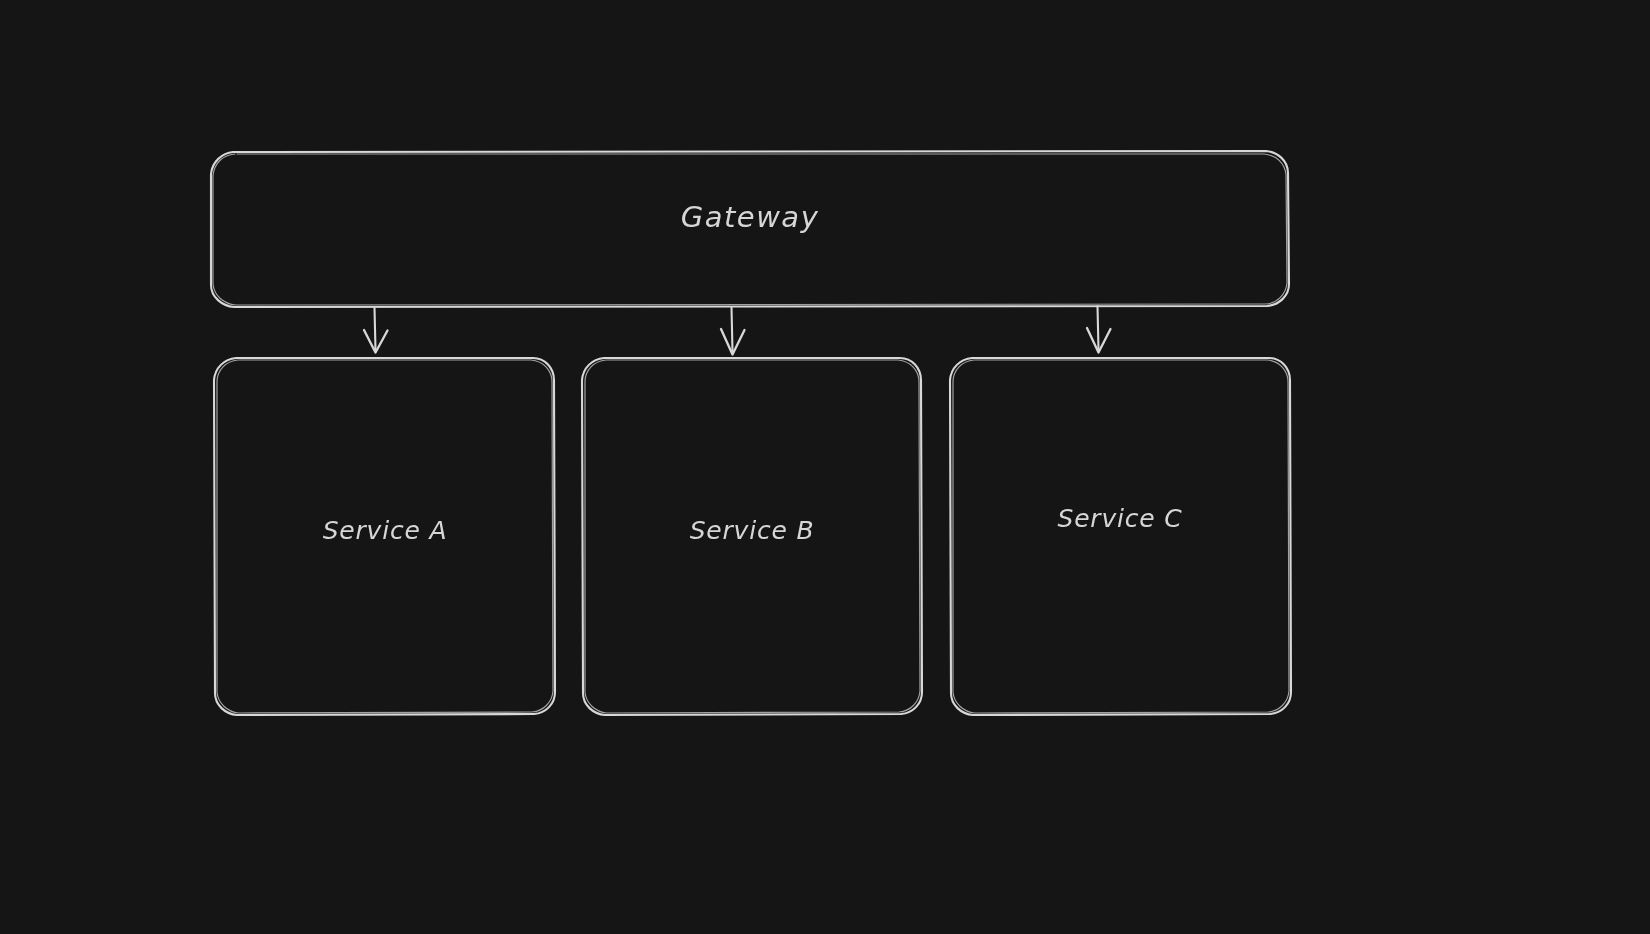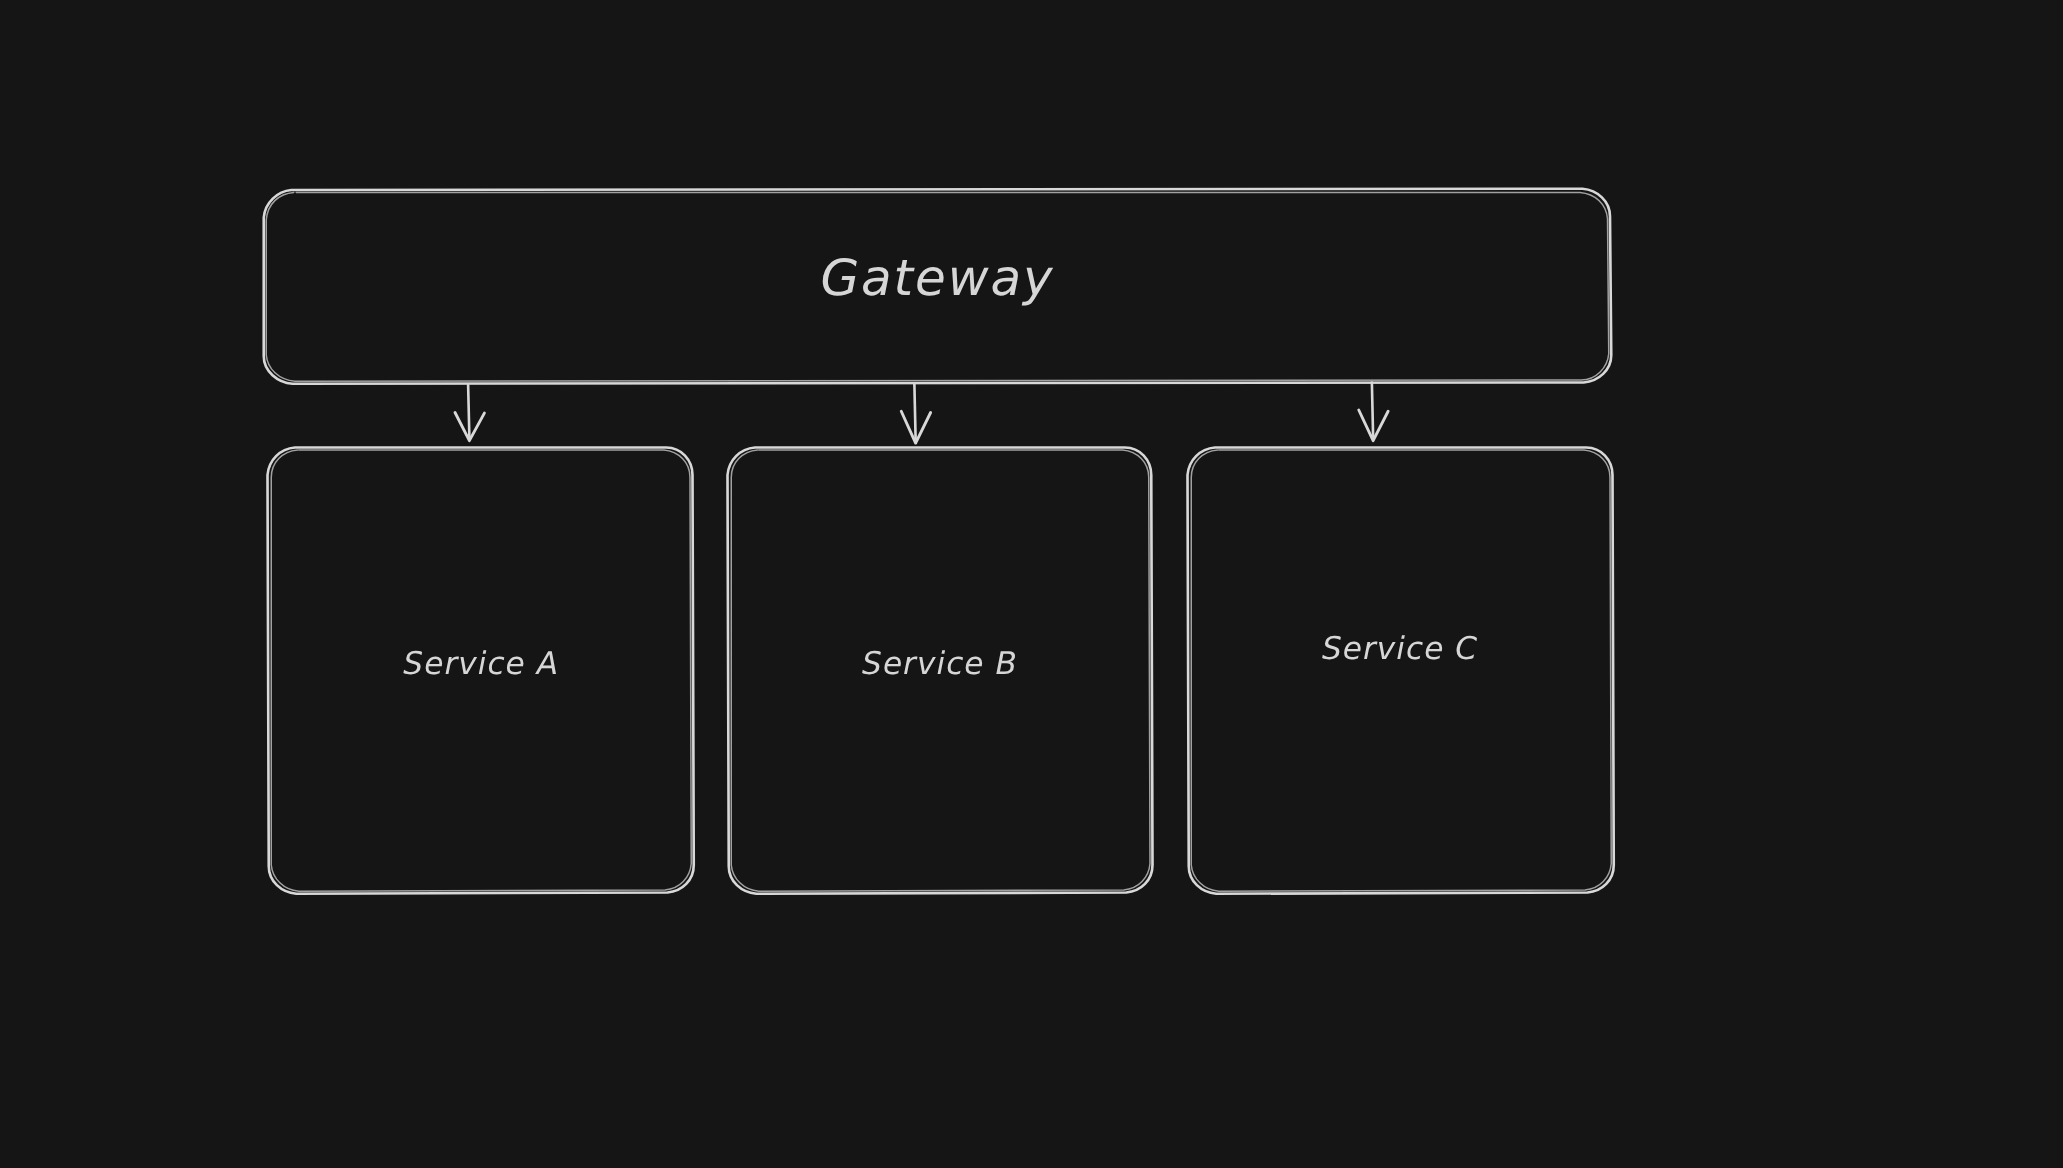--- a/index.html
+++ b/index.html
@@ -34,21 +34,21 @@
     color: #d6d6d6;
     font-family: "DejaVu Sans", "Liberation Sans", sans-serif;
     font-style: italic;
     font-weight: 400;
     white-space: nowrap;
     letter-spacing: 0.5px;
     -webkit-font-smoothing: antialiased;
     pointer-events: none;
   }
   .label-gateway {
-    font-size: 40px;
+    font-size: 29px;
     letter-spacing: 1.5px;
   }
   .label-service {
     font-size: 25px;
     letter-spacing: 0.8px;
   }
 </style>
 </head>
 <body>
 

